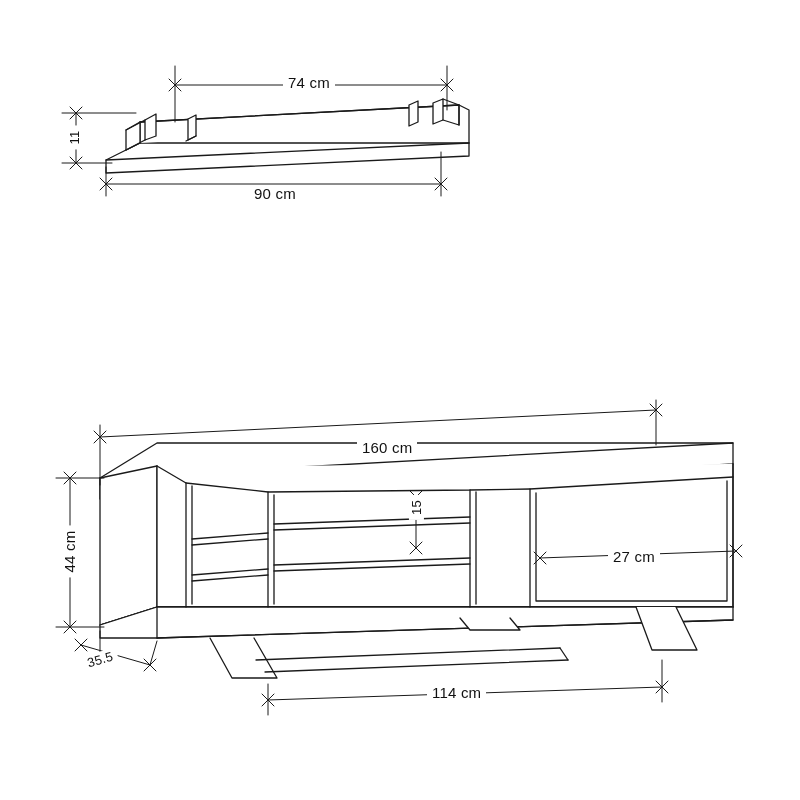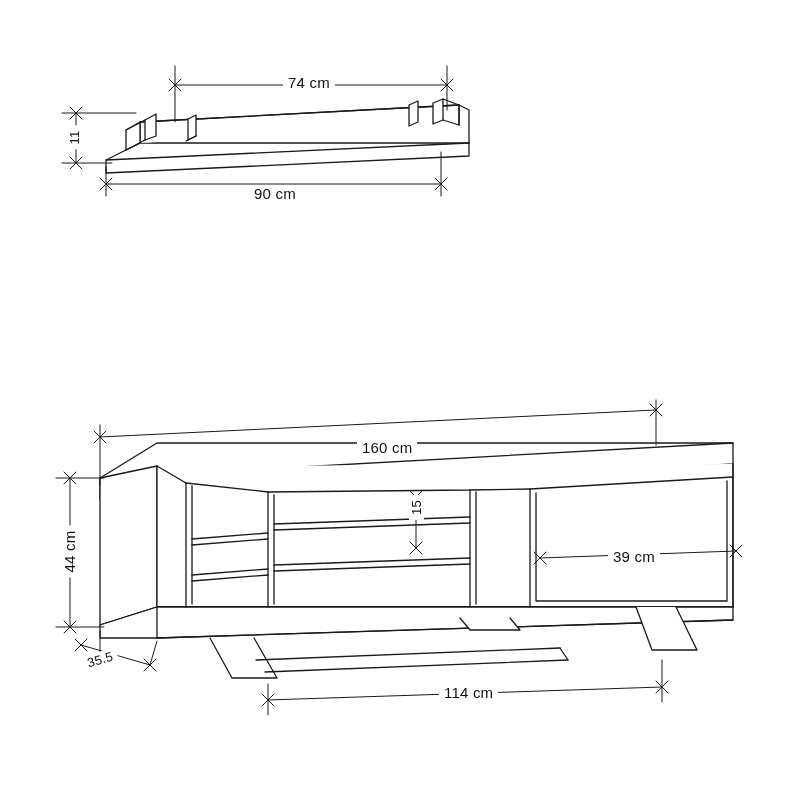--- a/index.html
+++ b/index.html
@@ -158,16 +158,16 @@
   </svg>
 
   <div class="dimtext" style="left:283px;top:74px;">74 cm</div>
   <div class="dimtext" style="left:249px;top:185px;">90 cm</div>
   <div class="dimtext small vert" style="left:63px;top:130px;transform:rotate(-90deg);">11</div>
 
   <div class="dimtext" style="left:357px;top:414px;margin-top:25px;">160 cm</div>
   <div class="dimtext vert" style="left:44px;top:543px;transform:rotate(-90deg);">44 cm</div>
   <div class="dimtext small" style="left:82px;top:652px;transform:rotate(-16deg);">35.5</div>
   <div class="dimtext small vert" style="left:404px;top:500px;transform:rotate(-90deg);">15</div>
-  <div class="dimtext" style="left:608px;top:548px;">39 cm</div>
-  <div class="dimtext" style="left:439px;top:684px;">114 cm</div>
+  <div class="dimtext" style="left:608px;top:548px;">27 cm</div>
+  <div class="dimtext" style="left:427px;top:684px;">114 cm</div>
 
 </div>
 
 </body></html>

